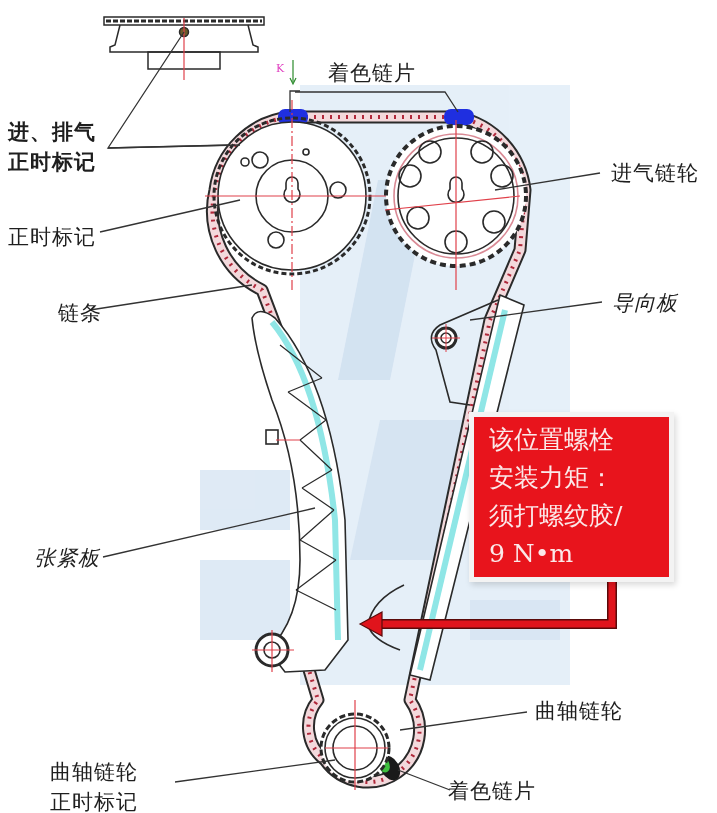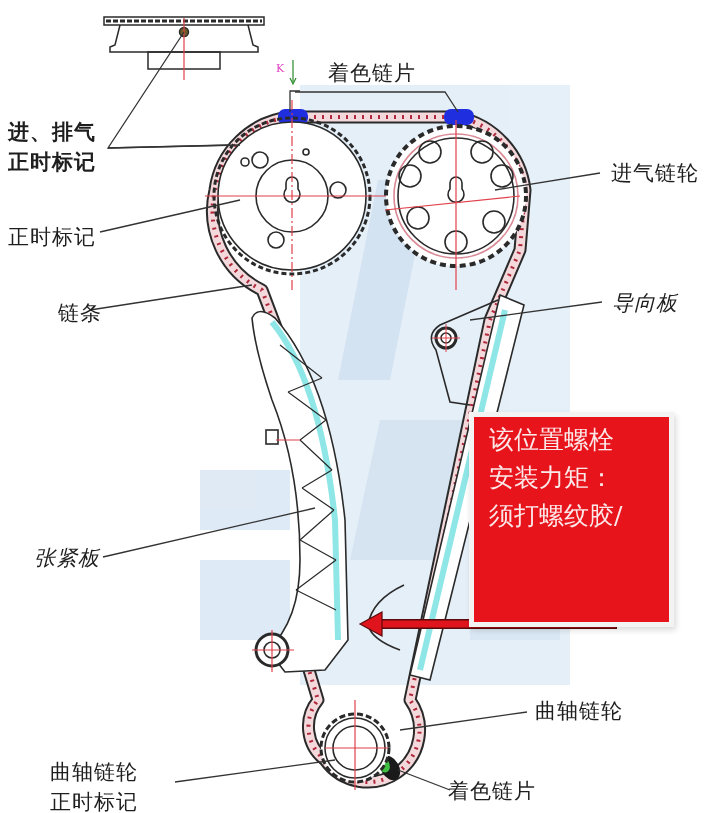--- a/index.html
+++ b/index.html
@@ -1,21 +1,21 @@
 <!DOCTYPE html>
 <html><head>
 <meta charset="utf-8">
 <style>
   html, body { margin: 0; padding: 0; background: #ffffff; }
   body { width: 717px; height: 813px; position: relative; overflow: hidden;
          font-family: "DejaVu Sans", "Liberation Sans", sans-serif; }
   #stage { position: absolute; left: 0; top: 0; width: 717px; height: 813px; }
   .lbl { position: absolute; color: #1e1e1e; font-size: 21px; line-height: 26px;
          font-family: "DejaVu Sans", sans-serif; white-space: nowrap; letter-spacing: 1px; }
-  .callout { position: absolute; left: 474px; top: 417px; width: 195px; height: 205px;
+  .callout { position: absolute; left: 474px; top: 417px; width: 195px; height: 160px;
              background: #e8141c; box-shadow: 0 0 0 5px #f3f3f3, 2px 3px 6px 5px rgba(0,0,0,0.15);
              color: #fbe9e9; font-family: "DejaVu Serif", "Liberation Serif", serif;
              font-size: 25px; line-height: 38px; padding: 4px 0 0 15px; box-sizing: border-box; }
   .callout div { white-space: nowrap; }
 </style>
 </head>
 <body>
 
 <div id="stage">
 <svg width="717" height="813" viewBox="0 0 717 813" xmlns="http://www.w3.org/2000/svg">
@@ -159,14 +159,15 @@
   <div>曲轴链轮</div>
   <div>正时标记</div>
 </div>
 <div class="lbl" style="left:448px; top:778px;">着色链片</div>
 
 
 <div class="callout">
   <div>该位置螺栓</div>
   <div>安装力矩：</div>
   <div>须打螺纹胶/</div>
+  <div>9 N•m</div>
 </div>
 </div>
 
 </body></html>

